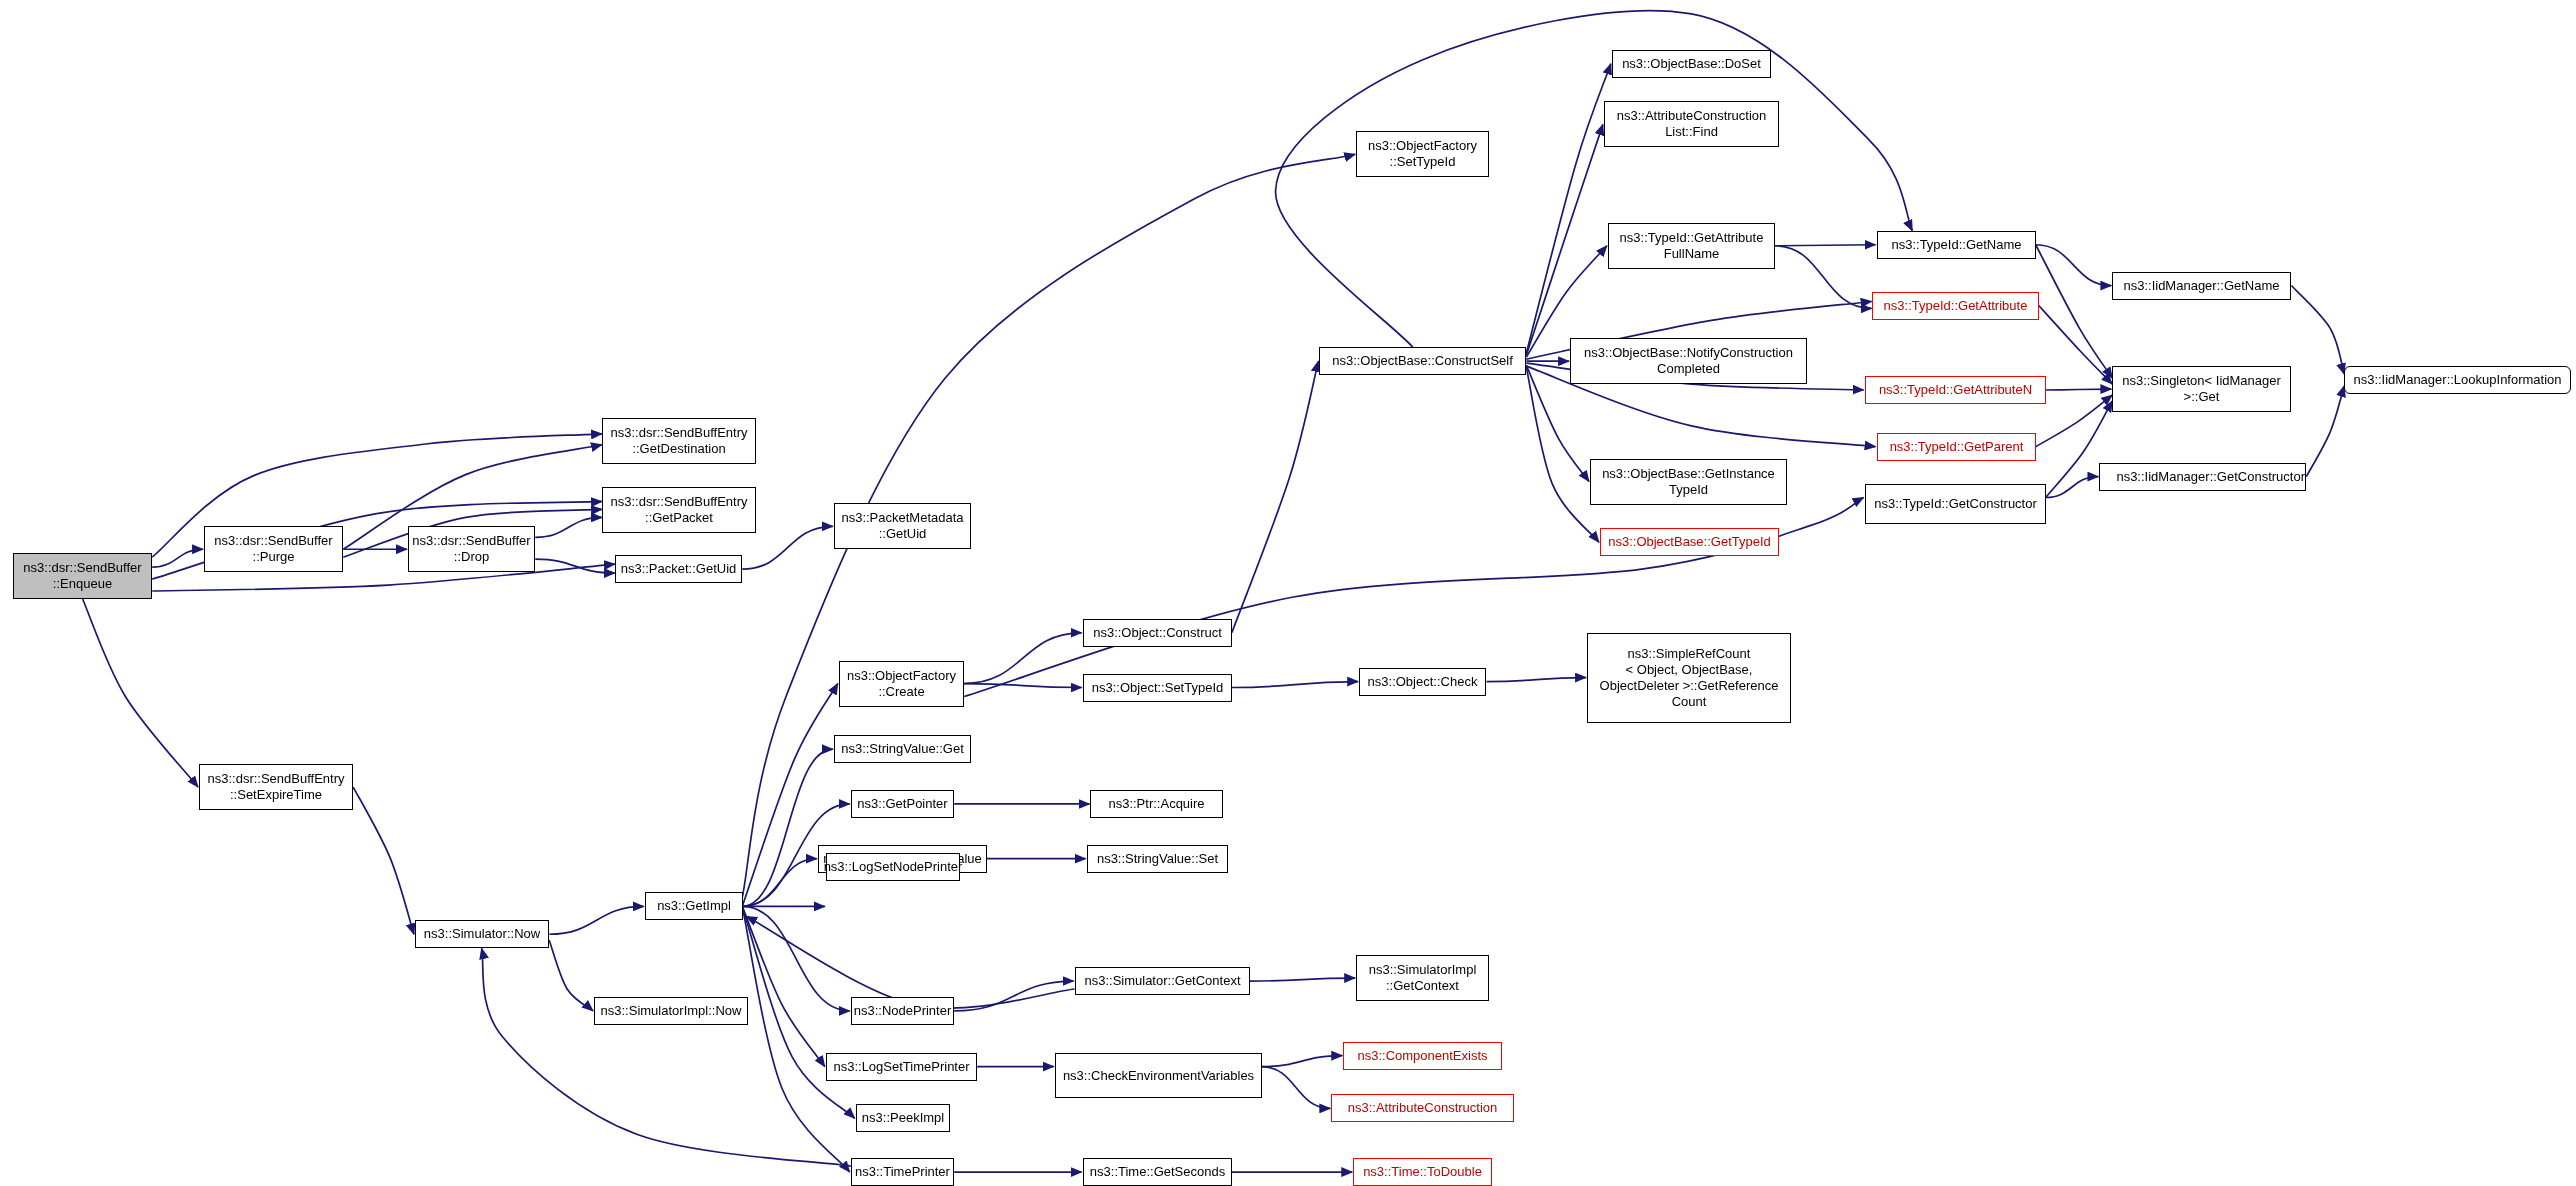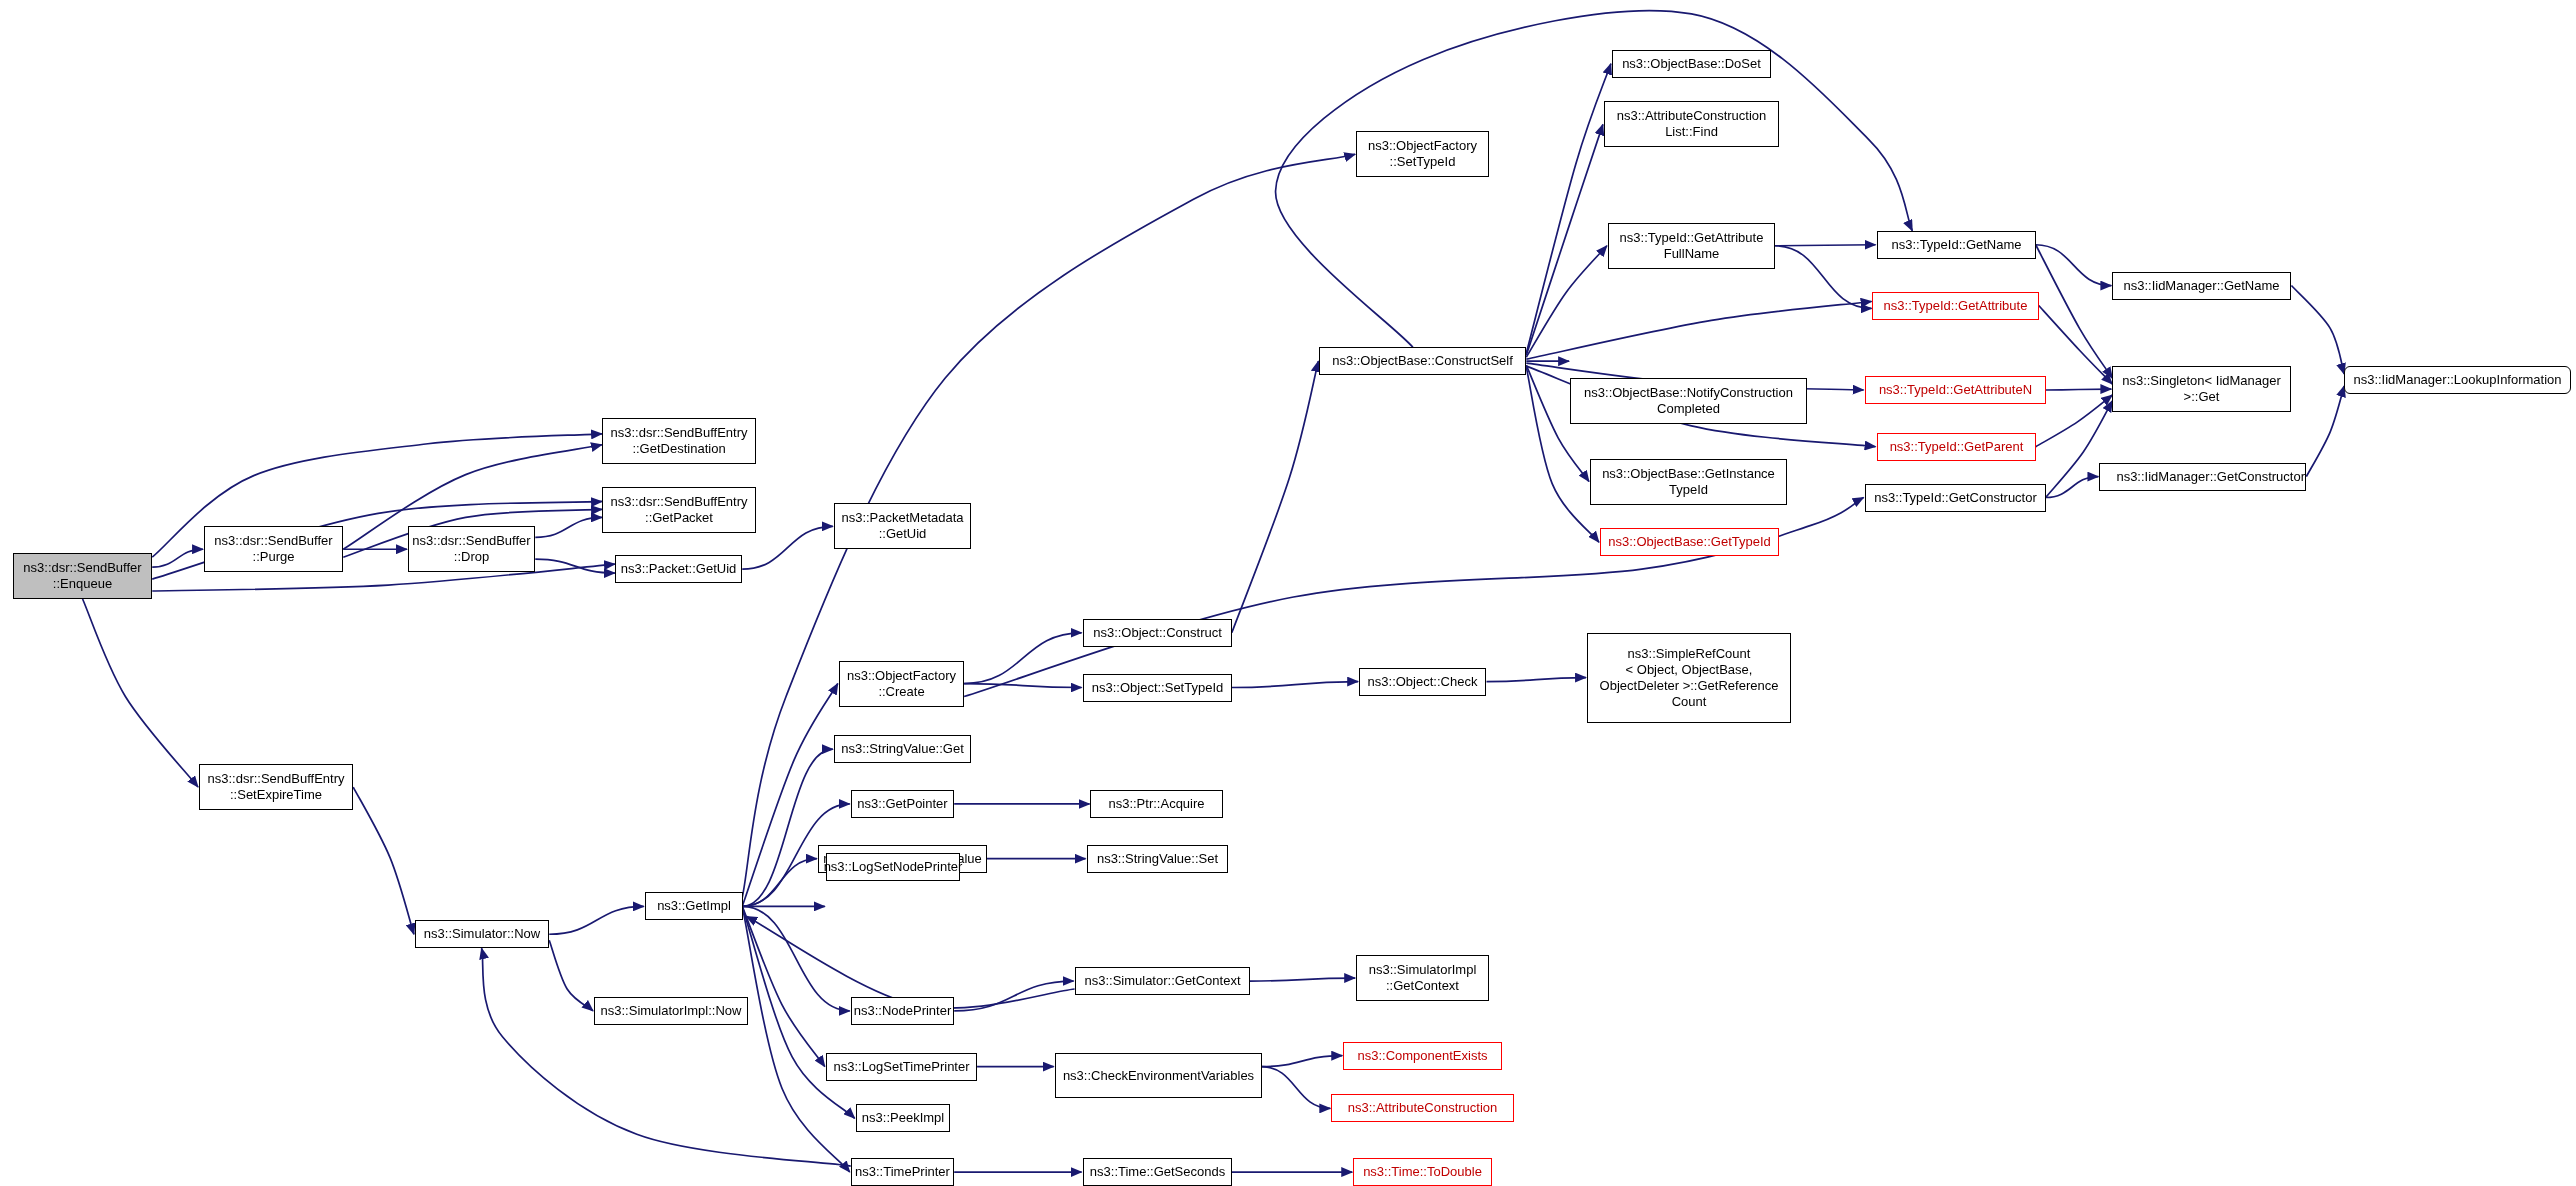--- a/index.html
+++ b/index.html
@@ -216,21 +216,21 @@
         <span class="ln">ns3::ObjectBase::DoSet</span>
       </div>
       <div class="node" style="left: 1604px; top: 101px; width: 175px; height: 46px;">
         <span class="ln">ns3::AttributeConstruction</span>
         <span class="ln">List::Find</span>
       </div>
       <div class="node" style="left: 1608px; top: 223px; width: 167px; height: 46px;">
         <span class="ln">ns3::TypeId::GetAttribute</span>
         <span class="ln">FullName</span>
       </div>
-      <div class="node" style="left: 1570px; top: 338px; width: 237px; height: 46px; margin-top: 40px;">
+      <div class="node" style="left: 1570px; top: 338px; width: 237px; height: 46px;">
         <span class="ln">ns3::ObjectBase::NotifyConstruction</span>
         <span class="ln">Completed</span>
       </div>
       <div class="node" style="left: 1590px; top: 459px; width: 197px; height: 46px;">
         <span class="ln">ns3::ObjectBase::GetInstance</span>
         <span class="ln">TypeId</span>
       </div>
       <div class="node truncated" style="left: 1600px; top: 528px; width: 179px; height: 28px;">
         <span class="ln">ns3::ObjectBase::GetTypeId</span>
       </div>
@@ -245,21 +245,21 @@
       </div>
       <div class="node truncated" style="left: 1872px; top: 292px; width: 167px; height: 28px;">
         <span class="ln">ns3::TypeId::GetAttribute</span>
       </div>
       <div class="node truncated" style="left: 1865px; top: 376px; width: 181px; height: 28px;">
         <span class="ln">ns3::TypeId::GetAttributeN</span>
       </div>
       <div class="node truncated" style="left: 1877px; top: 433px; width: 159px; height: 28px;">
         <span class="ln">ns3::TypeId::GetParent</span>
       </div>
-      <div class="node" style="left: 1865px; top: 484px; width: 181px; height: 28px;">
+      <div class="node" style="left: 1865px; top: 484px; width: 181px; height: 40px;">
         <span class="ln">ns3::TypeId::GetConstructor</span>
       </div>
       <div class="node" style="left: 2112px; top: 272px; width: 179px; height: 28px;">
         <span class="ln">ns3::IidManager::GetName</span>
       </div>
       <div class="node" style="left: 2112px; top: 366px; width: 179px; height: 46px;">
         <span class="ln">ns3::Singleton&lt; IidManager</span>
         <span class="ln">&gt;::Get</span>
       </div>
       <div class="node" style="left: 2099px; top: 463px; width: 207px; height: 28px; align-items: flex-end;">

